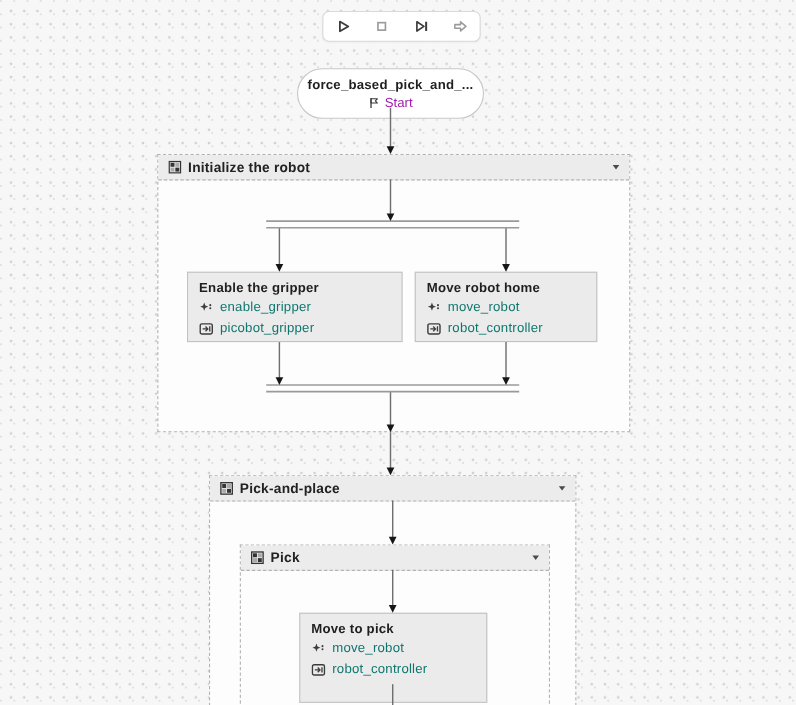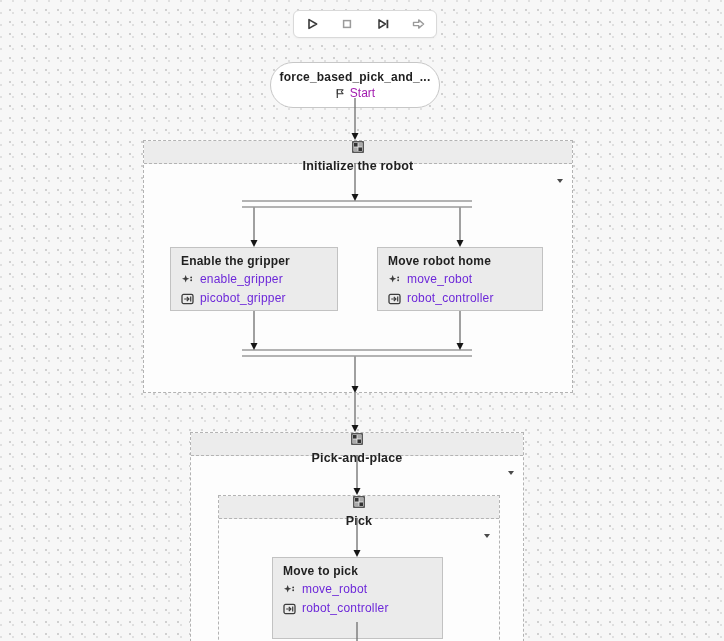--- a/index.html
+++ b/index.html
@@ -39,36 +39,36 @@
   }
   .start-title{font-size:12px;font-weight:700;color:#1f1f1f;letter-spacing:.2px;line-height:15px;}
   .start-sub{display:flex;align-items:center;gap:4px;font-size:12px;color:#a21caf;line-height:15px;margin-top:1px;}
   
   .group{
     position:absolute;background:#fdfdfd;border:1px dashed #b3b3b3;
     box-sizing:border-box;z-index:1;
   }
   .group-header{
     height:22px;background:#ececec;border-bottom:1px dashed #b3b3b3;
-    display:flex;align-items:center;gap:6px;padding:0 9px;cursor:pointer;flex-direction:column;
+    display:flex;align-items:center;gap:6px;padding:0 9px;cursor:pointer;
   }
   .gtitle{font-size:12.5px;font-weight:700;color:#222;letter-spacing:.2px;flex:0 1 auto;}
   .caret{
     margin-left:auto;width:0;height:0;
     border-left:3.5px solid transparent;border-right:3.5px solid transparent;
     border-top:4.5px solid #4a4a4a;cursor:pointer;
   }
   
   .node{
     position:absolute;background:#ebebeb;border:1px solid #c2c2c2;
     box-sizing:border-box;padding:5px 10px 6px 10px;z-index:2;cursor:pointer;
   }
   .node-title{font-size:12px;font-weight:700;color:#1f1f1f;letter-spacing:.2px;line-height:17px;}
   .node-row{display:flex;align-items:center;gap:6px;line-height:19px;}
-  .node-row .nlabel{font-size:12px;color:#6d28d9;letter-spacing:.2px;}
+  .node-row .nlabel{font-size:12px;color:#0f766e;letter-spacing:.2px;}
   .nicon{display:flex;align-items:center;}
   .gicon{display:flex;align-items:center;}
   
   .edges{position:absolute;left:0;top:0;z-index:4;pointer-events:none;}
 </style>
 </head>
 <body>
 
 <div id="canvas">
 
@@ -126,21 +126,21 @@
             <rect x="6.4" y="6.4" width="3.6" height="3.6" fill="#333"></rect>
             <rect x="6.4" y="2" width="3.6" height="3.6" fill="#aaa"></rect>
             <rect x="2" y="6.4" width="3.6" height="3.6" fill="#aaa"></rect>
           </svg>
       </span>
       <span class="gtitle">Initialize the robot</span>
       <span class="caret"></span>
     </div>
   </div>
 
-  <div class="node" style="left:170px;top:247px;width:168px;height:64px;">
+  <div class="node" style="left:170px;top:247px;width:196px;height:64px;">
     <div class="node-title">Enable the gripper</div>
     <div class="node-row">
       <span class="nicon">
         <svg width="13" height="11" viewBox="0 0 14 12">
             <path d="M5 1.2 L6.1 4.1 L9 5.2 L6.1 6.3 L5 9.2 L3.9 6.3 L1 5.2 L3.9 4.1 Z" fill="#3c3c3c"></path>
             <circle cx="11" cy="3.7" r="1" fill="#3c3c3c"></circle>
             <circle cx="11" cy="6.8" r="1" fill="#3c3c3c"></circle>
           </svg>
       </span>
       <span class="nlabel">enable_gripper</span>

